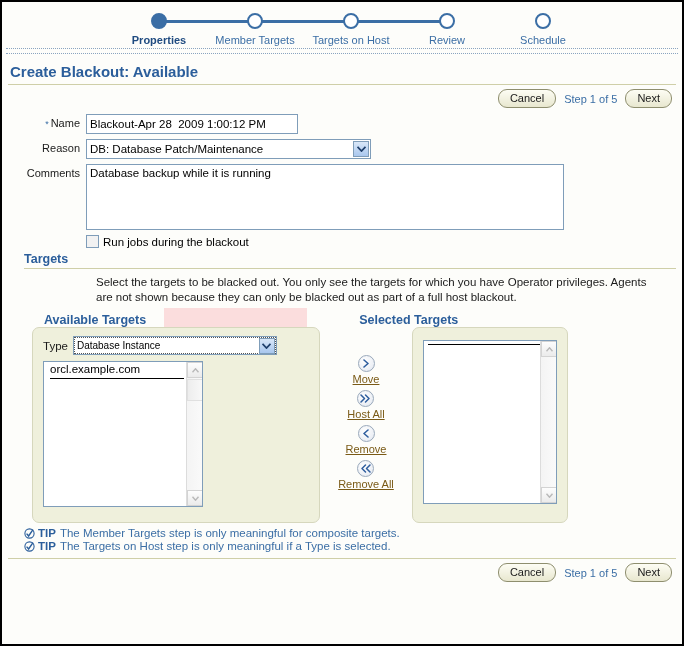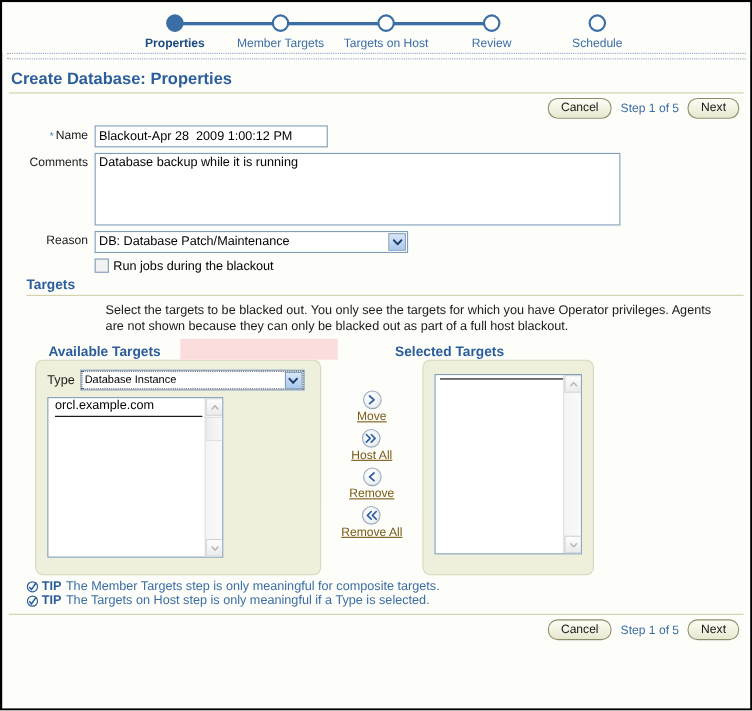--- a/index.html
+++ b/index.html
@@ -455,78 +455,78 @@
         </div>
         <div class="train-label">Schedule</div>
       </div>
 
     </div>
   </div>
 
   <div class="dotted-sep"></div>
   <div class="dotted-sep two"></div>
 
-  <div class="page-title">Create Database: Properties</div>
+  <div class="page-title">Create Blackout: Available</div>
   <div class="title-rule"></div>
 
   <div class="btn-bar">
     <div class="ora-btn">Cancel</div>
     <div class="step-text">Step 1 of 5</div>
     <div class="ora-btn sharp">Next</div>
   </div>
 
   <div class="form-area">
 
     <div class="form-row">
       <div class="form-label">
         <span class="req-star">*</span><span>Name</span>
       </div>
       <input class="txt-input" type="text" value="Blackout-Apr 28  2009 1:00:12 PM" style="">
-    </div>
-
-    <div class="form-row">
-      <div class="form-label">Comments</div>
-      <textarea class="txt-area" style="">Database backup while it is running</textarea>
     </div>
 
     <div class="form-row">
       <div class="form-label">Reason</div>
       <div class="sel-wrap">
         <select class="ora-select">
           <option>DB: Database Patch/Maintenance</option>
         </select>
         <div class="sel-arrow">
           <svg width="9" height="6" viewBox="0 0 9 6">
               <path d="M0.5 0.8 L4.5 5 L8.5 0.8" fill="none" stroke="#1f3f6b" stroke-width="1.8"></path>
             </svg>
         </div>
       </div>
     </div>
 
+    <div class="form-row">
+      <div class="form-label">Comments</div>
+      <textarea class="txt-area" style="">Database backup while it is running</textarea>
+    </div>
+
     <div class="chk-row">
       <div class="ora-chk"></div>
       <div class="chk-label">Run jobs during the blackout</div>
     </div>
 
   </div>
 
   <div class="sec-head">Targets</div>
   <div class="sec-rule"></div>
 
   <div class="sec-desc">Select the targets to be blacked out. You only see the targets for which you have Operator privileges. Agents are not shown because they can only be blacked out as part of a full host blackout.</div>
 
   <div class="shuttle-head">
     <div class="shuttle-title" style="margin-left:42px;">Available Targets</div>
     <div class="redact" style="width:143px; margin-left:18px;"></div>
     <div class="shuttle-title" style="margin-left:52px;">Selected Targets</div>
   </div>
 
   <div class="shuttle">
 
-    <div class="panel" style="margin-left:30px; width:260px; height:196px;">
+    <div class="panel" style="margin-left:30px; width:288px; height:196px;">
       <div class="type-row">
         <div class="type-label">Type</div>
         <div class="type-sel-wrap">
           <select class="type-sel">
             <option>Database Instance</option>
           </select>
           <div class="sel-arrow">
             <svg width="9" height="6" viewBox="0 0 9 6">
                 <path d="M0.5 0.8 L4.5 5 L8.5 0.8" fill="none" stroke="#1f3f6b" stroke-width="1.8"></path>
               </svg>

